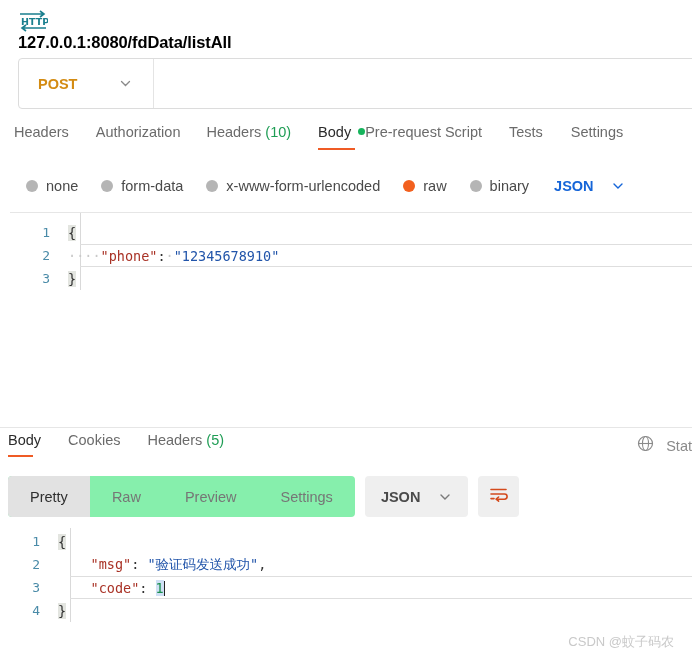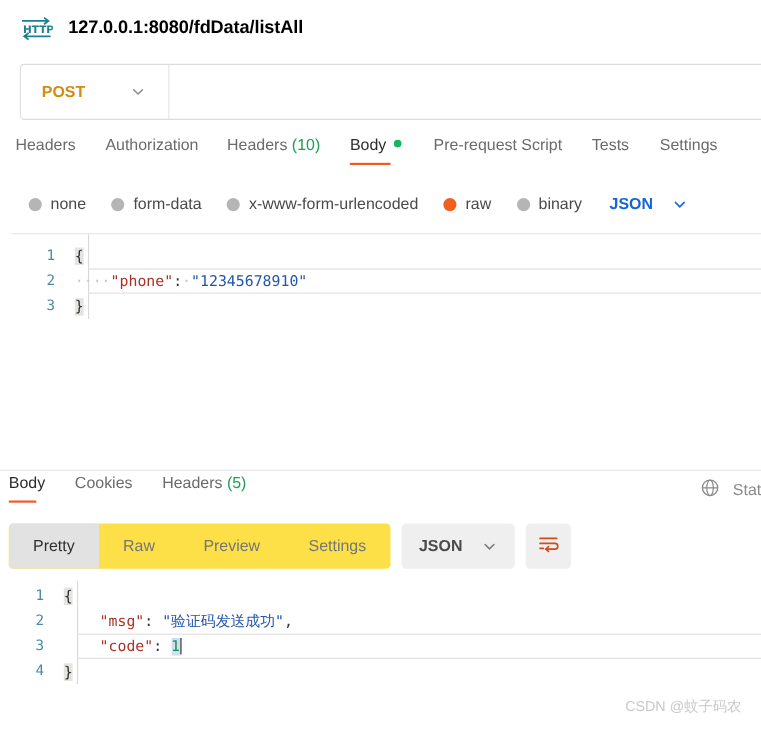--- a/index.html
+++ b/index.html
@@ -7,23 +7,24 @@
     margin: 0; padding: 0;
     width: 692px; height: 663px;
     background: #ffffff;
     font-family: "Liberation Sans", sans-serif;
     overflow: hidden;
   }
   .page { position: relative; width: 692px; height: 663px; background:#fff; }
 
   
   .title-row {
-    display: flex; align-items: center;
+    display: flex; 
     padding: 9px 0 0 18px;
     height: 42px;
+    flex-direction: column;
   }
   .http-icon { width: 30px; height: 24px; flex: none; margin-right: 14px; }
   .title-text {
     font-size: 16.5px; font-weight: bold; color: #000000;
     letter-spacing: -0.1px; white-space: nowrap;
   }
 
   
   .url-bar {
     position: absolute; left: 18px; top: 58px;
@@ -139,21 +140,21 @@
   }
   .status-txt { font-size: 14.5px; color: #8a8a8a; margin-left: 12px; }
 
   
   .resp-bar {
     position: absolute; left: 8px; top: 476px; width: 684px; height: 41px;
     display: flex; align-items: center;
   }
   .seg {
     display: flex; align-items: center; height: 41px;
-    background: #fde047; border-radius: 4px; overflow: hidden;
+    background: #86efac; border-radius: 4px; overflow: hidden;
   }
   .seg-btn {
     font-size: 14.5px; color: #767676; padding: 0 22px; height: 41px;
     display: flex; align-items: center; white-space: nowrap;
   }
   .seg-btn.active { background: #e2e2e2; color: #2f2f2f; }
   .fmt-box {
     margin-left: 10px; height: 41px; background: #efefef; border-radius: 4px;
     display: flex; align-items: center; padding: 0 16px;
   }
@@ -212,21 +213,21 @@
       <span>Authorization</span>
     </div>
     <div class="rtab" style="margin-left:26px;">
       <span>Headers</span>
       <span class="hcount">(10)</span>
     </div>
     <div class="rtab active" style="margin-left:27px;">
       <span>Body</span><span class="greendot"></span>
       <span class="underline"></span>
     </div>
-    <div class="rtab" style="margin-left:29px;">
+    <div class="rtab" style="">
       <span>Pre-request Script</span>
     </div>
     <div class="rtab" style="margin-left:27px;">
       <span>Tests</span>
     </div>
     <div class="rtab" style="margin-left:28px;">
       <span>Settings</span>
     </div>
   </div>
 

